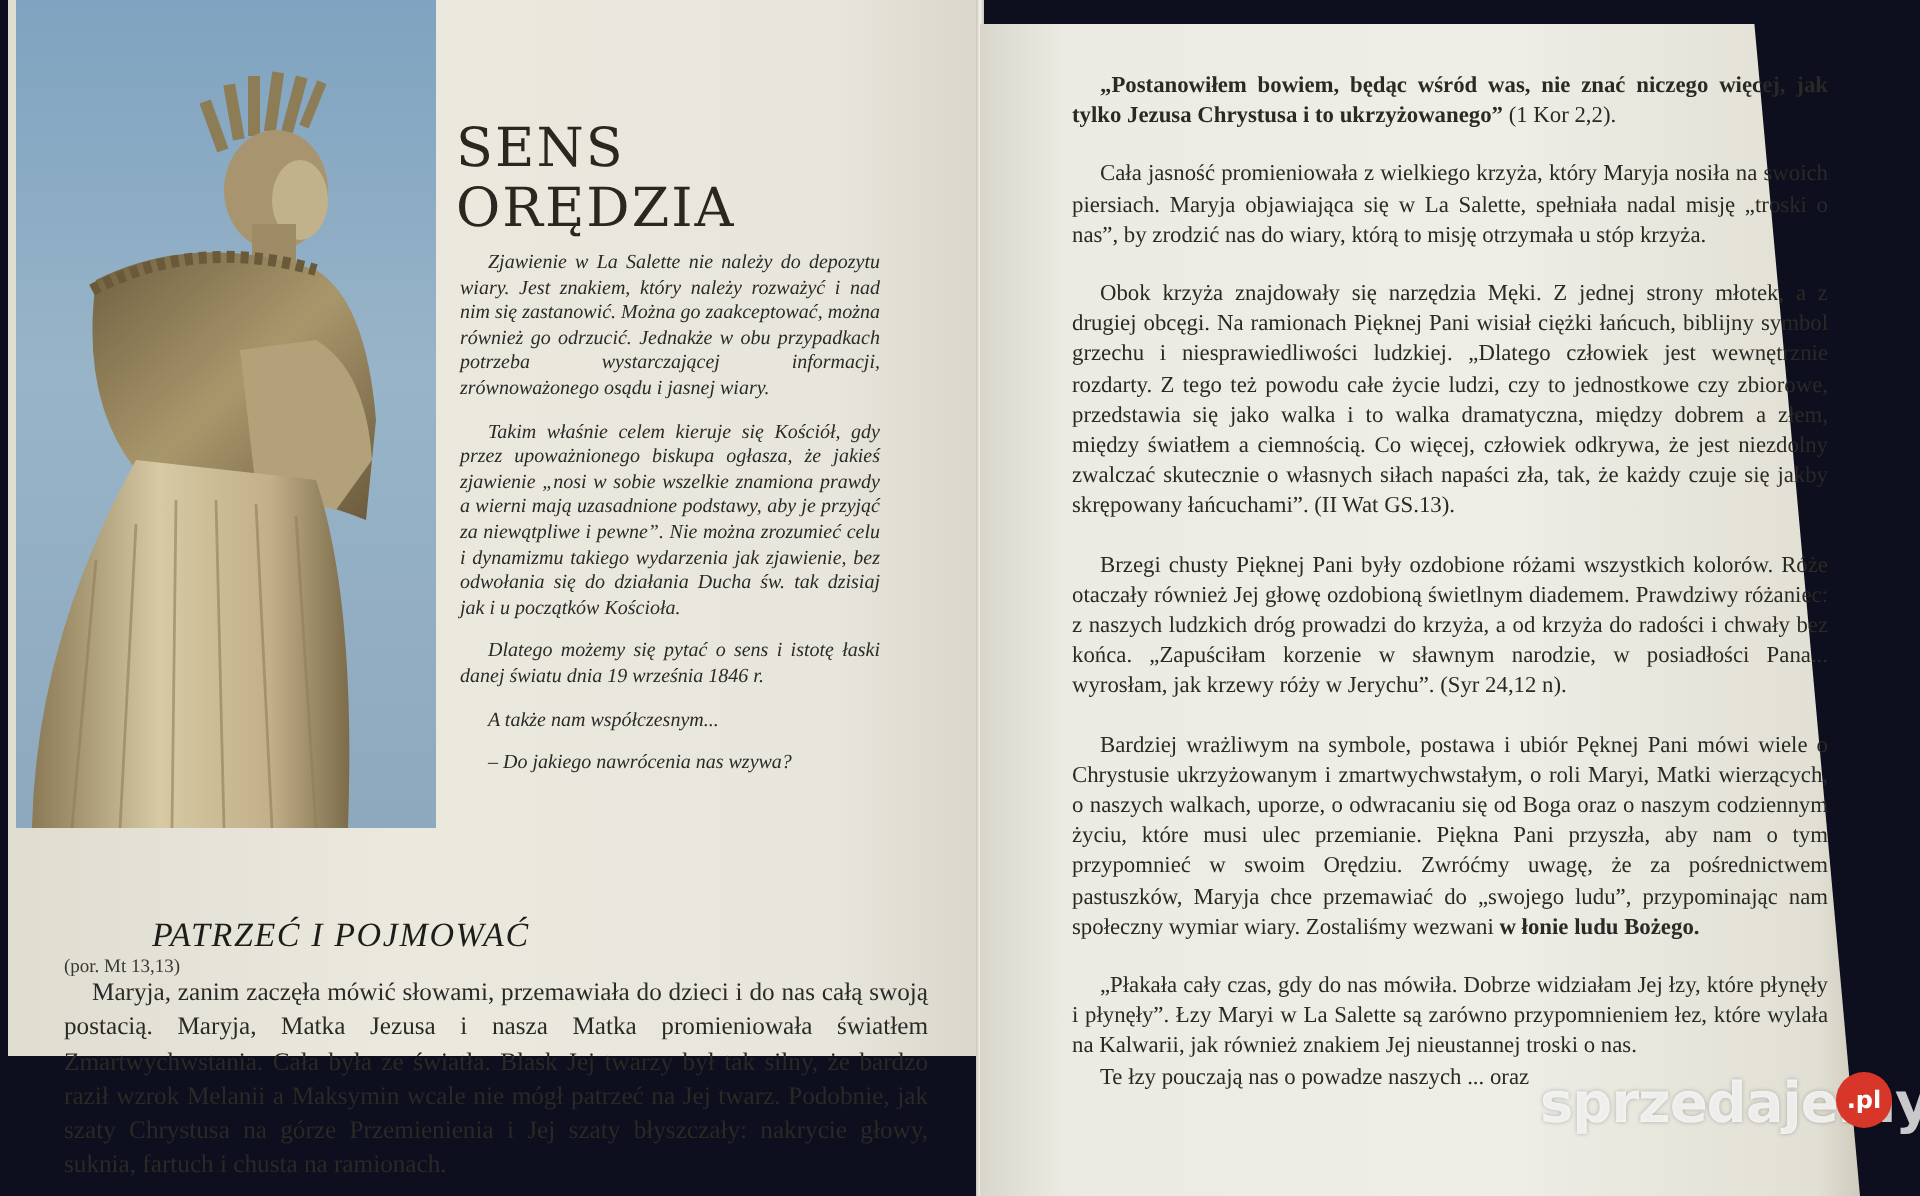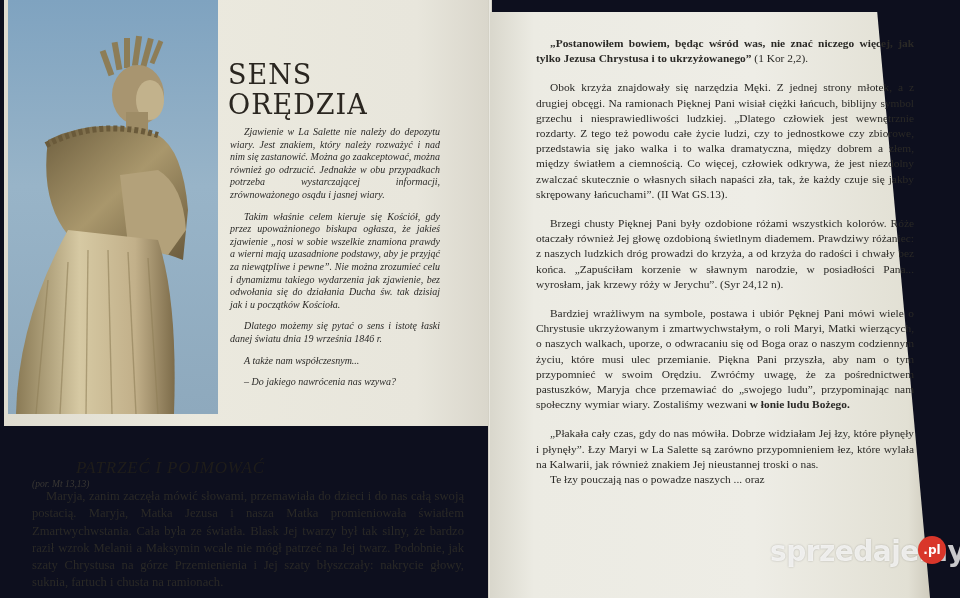--- a/index.html
+++ b/index.html
@@ -4,21 +4,21 @@
 <style>
   html, body { margin:0; padding:0; }
   body {
     width:960px; height:598px; overflow:hidden; position:relative;
     background:#0d0f1e;
   }
   .book { position:absolute; inset:0; }
 
   
   .page-left {
-    position:absolute; left:4px; top:0; width:486px; height:426px;
+    position:absolute; left:4px; top:0; width:486px; height:528px;
     background:linear-gradient(90deg,#dfdcd0 0%,#ebe9de 40%,#e8e6dc 85%,#d9d6cb 100%);
   }
   .photo {
     position:absolute; left:4px; top:0; width:210px; height:414px; overflow:hidden;
     background:linear-gradient(180deg,#7fa3c0 0%,#98b4c8 45%,#8ea9bd 100%);
   }
   .photo svg { position:absolute; inset:0; }
 
   .title {
     position:absolute; left:224px; top:60px;
@@ -32,21 +32,21 @@
   }
   .intro p { margin:0 0 9px 0; text-indent:14px; }
 
   .section-title {
     position:absolute; left:32px; top:458px;
     font-family:"Liberation Serif", serif; font-style:italic; color:#1f1d1a;
     font-size:17px; letter-spacing:0.8px;margin-left:44px;
   }
   .section-ref {
     position:absolute; left:32px; top:479px;
-    font-family:"Liberation Serif", serif; font-style:italic; color:#3a3834;
+    font-family:"Liberation Serif", serif; color:#3a3834;
     font-size:9.5px;
   }
   .left-body {
     position:absolute; left:32px; top:488px; width:432px;
     font-family:"Liberation Serif", serif; color:#2a2926;
     font-size:12.6px; line-height:17.3px; text-align:justify;
   }
   .left-body p { margin:0; text-indent:14px; }
 
   
@@ -156,20 +156,21 @@
   <div class="left-body">
     <p>Maryja, zanim zaczęła mówić słowami, przemawiała do dzieci i do nas całą swoją postacią. Maryja, Matka Jezusa i nasza Matka promieniowała światłem Zmartwychwstania. Cała była ze światła. Blask Jej twarzy był tak silny, że bardzo raził wzrok Melanii a Maksymin wcale nie mógł patrzeć na Jej twarz. Podobnie, jak szaty Chrystusa na górze Przemienienia i Jej szaty błyszczały: nakrycie głowy, suknia, fartuch i chusta na ramionach.</p>
   </div>
 
   <div class="gutter"></div>
 
   <div class="page-right"></div>
 
   <div class="right-text">
     <p><span class="bold">„Postanowiłem bowiem, będąc wśród was, nie znać niczego więcej, jak tylko Jezusa Chrystusa i to ukrzyżowanego”</span><span> (1 Kor 2,2).</span></p>
+    <p>Cała jasność promieniowała z wielkiego krzyża, który Maryja nosiła na swoich piersiach. Maryja objawiająca się w La Salette, spełniała nadal misję „troski o nas”, by zrodzić nas do wiary, którą to misję otrzymała u stóp krzyża.</p>
     <p>Obok krzyża znajdowały się narzędzia Męki. Z jednej strony młotek, a z drugiej obcęgi. Na ramionach Pięknej Pani wisiał ciężki łańcuch, biblijny symbol grzechu i niesprawiedliwości ludzkiej. „Dlatego człowiek jest wewnętrznie rozdarty. Z tego też powodu całe życie ludzi, czy to jednostkowe czy zbiorowe, przedstawia się jako walka i to walka dramatyczna, między dobrem a złem, między światłem a ciemnością. Co więcej, człowiek odkrywa, że jest niezdolny zwalczać skutecznie o własnych siłach napaści zła, tak, że każdy czuje się jakby skrępowany łańcuchami”. (II Wat GS.13).</p>
     <p>Brzegi chusty Pięknej Pani były ozdobione różami wszystkich kolorów. Róże otaczały również Jej głowę ozdobioną świetlnym diademem. Prawdziwy różaniec: z naszych ludzkich dróg prowadzi do krzyża, a od krzyża do radości i chwały bez końca. „Zapuściłam korzenie w sławnym narodzie, w posiadłości Pana... wyrosłam, jak krzewy róży w Jerychu”. (Syr 24,12 n).</p>
     <p><span>Bardziej wrażliwym na symbole, postawa i ubiór Pęknej Pani mówi wiele o Chrystusie ukrzyżowanym i zmartwychwstałym, o roli Maryi, Matki wierzących, o naszych walkach, uporze, o odwracaniu się od Boga oraz o naszym codziennym życiu, które musi ulec przemianie. Piękna Pani przyszła, aby nam o tym przypomnieć w swoim Orędziu. Zwróćmy uwagę, że za pośrednictwem pastuszków, Maryja chce przemawiać do „swojego ludu”, przypominając nam społeczny wymiar wiary. Zostaliśmy wezwani </span><span class="bold">w łonie ludu Bożego.</span></p>
     <p class="tight">„Płakała cały czas, gdy do nas mówiła. Dobrze widziałam Jej łzy, które płynęły i płynęły”. Łzy Maryi w La Salette są zarówno przypomnieniem łez, które wylała na Kalwarii, jak również znakiem Jej nieustannej troski o nas.</p>
     <p class="tight">Te łzy pouczają nas o powadze naszych ... oraz</p>
   </div>
 
   <div class="watermark">sprzedajemy</div>
   <div class="watermark-badge">.pl</div>
 </div>

